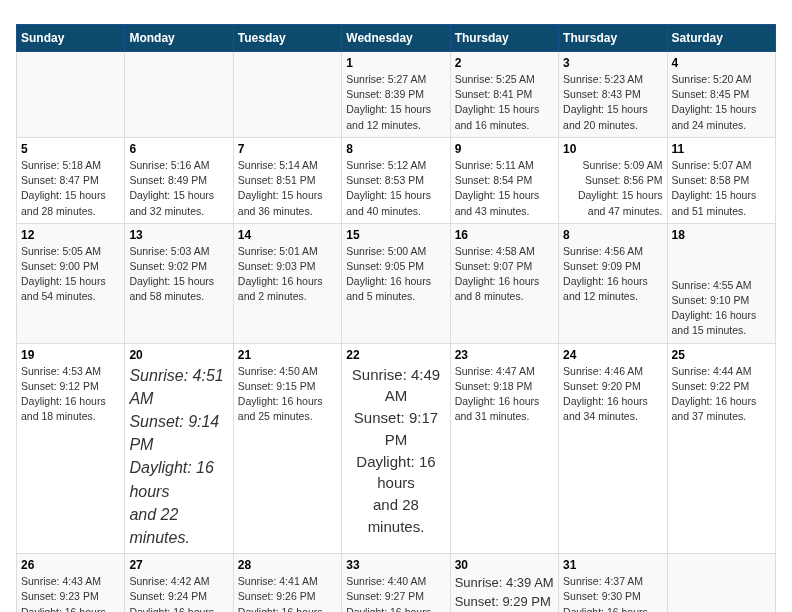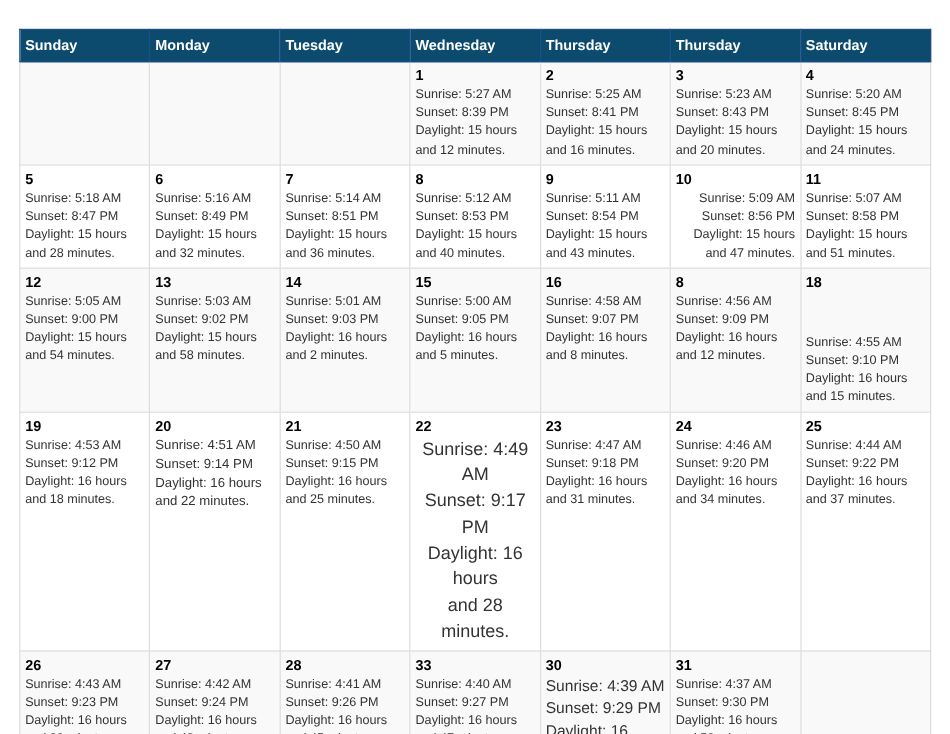--- a/index.html
+++ b/index.html
@@ -237,21 +237,21 @@
       <tr>
         <td>
           <span class="day-number">19</span>
           <div class="day-info" style="white-space: pre-line; font-size: 10.5px; line-height: 1.45;">Sunrise: 4:53 AM
 Sunset: 9:12 PM
 Daylight: 16 hours
 and 18 minutes.</div>
         </td>
         <td>
           <span class="day-number">20</span>
-          <div class="day-info" style="white-space: pre-line; font-size: 11px; line-height: 1.45;">Sunrise: 4:51 AM
+          <div class="day-info" style="white-space: pre-line; font-size: 16px; line-height: 1.45; font-style: italic;">Sunrise: 4:51 AM
 Sunset: 9:14 PM
 Daylight: 16 hours
 and 22 minutes.</div>
         </td>
         <td>
           <span class="day-number">21</span>
           <div class="day-info" style="white-space: pre-line; font-size: 10.5px; line-height: 1.45;">Sunrise: 4:50 AM
 Sunset: 9:15 PM
 Daylight: 16 hours
 and 25 minutes.</div>

